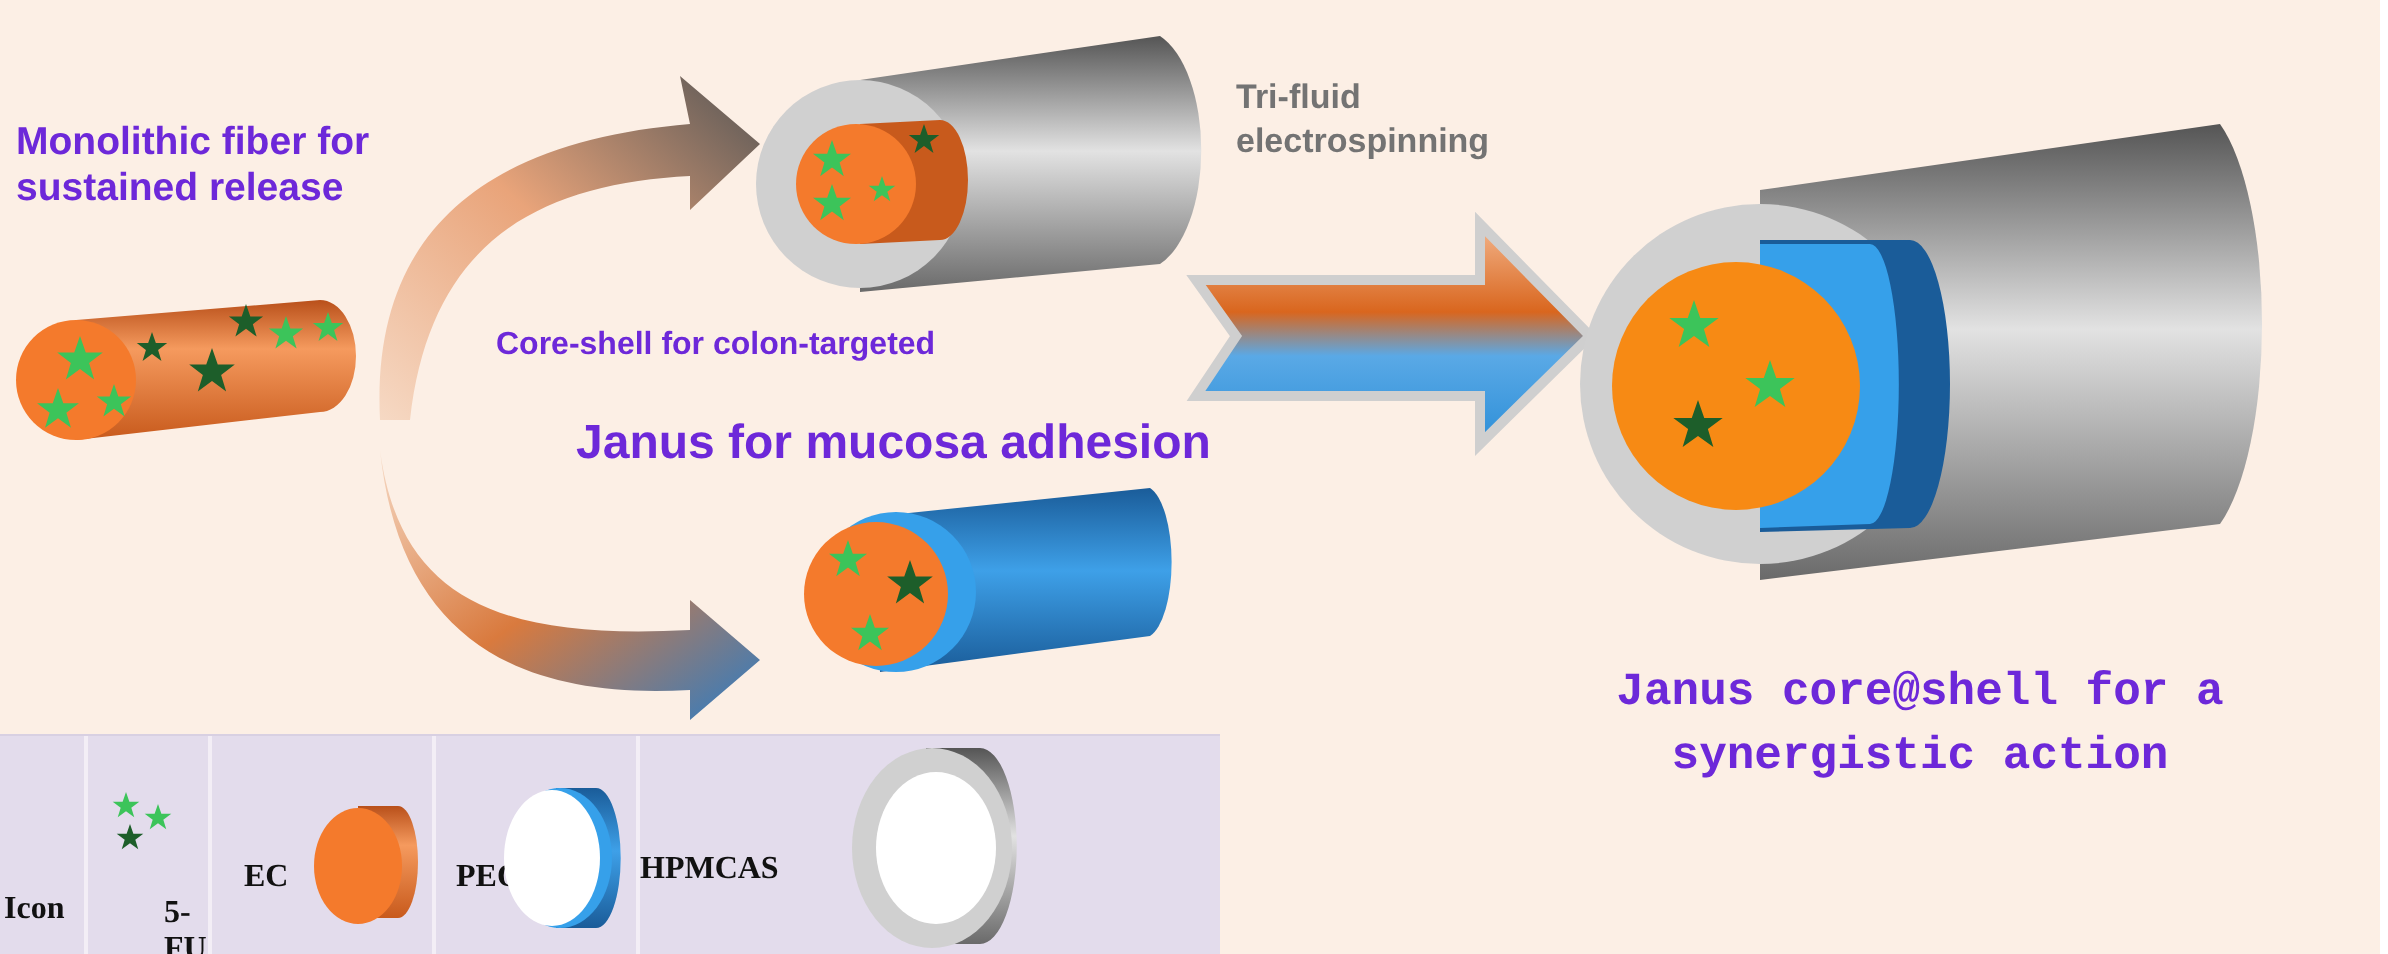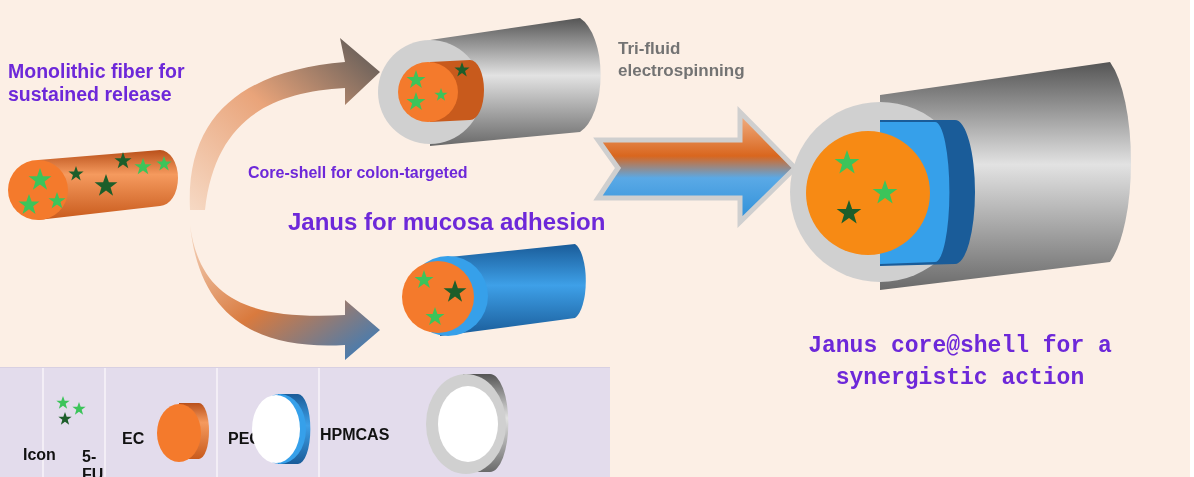--- a/index.html
+++ b/index.html
@@ -7,21 +7,21 @@
   .bg { position: absolute; left: 0; top: 0; width: 1190px; height: 477px; background: #fcefe5; }
   .txt { position: absolute; font-weight: bold; color: #6d28d9; font-family: "Liberation Sans", sans-serif; }
   #t-mono { left: 8px; top: 60px; font-size: 19.5px; line-height: 23px; width: 190px; }
   #t-cs { left: 248px; top: 164px; font-size: 16px; }
   #t-janus { left: 288px; top: 208px; font-size: 24px; }
   #t-tri { left: 618px; top: 38px; font-size: 17px; color: #737373; text-align: left; width: 140px; line-height: 22px; }
   #t-final { left: 780px; top: 330px; font-size: 23px; text-align: center; width: 360px; line-height: 32px; font-family: Liberation Mono, monospace; }
   svg.main { position: absolute; left: 0; top: 0; }
   .legend { position: absolute; left: 0; top: 367px; width: 610px; height: 110px; background: #e3dcec; border-top: 1px solid #d8d0e2; }
   .cell { position: absolute; top: 0; height: 110px; border-right: 2px solid #f3eef6; }
-  .lg-label { position: absolute; font-weight: bold; color: #111; font-size: 16px; font-family: Liberation Sans, sans-serif; }
+  .lg-label { position: absolute; font-weight: bold; color: #111; font-size: 16px; font-family: Liberation Serif, serif; }
 </style>
 </head>
 <body>
 
 <div class="bg"></div>
 
 <svg class="main" width="1194" height="477">
   <defs>
     <linearGradient id="orangeBody" x1="0" y1="0" x2="0" y2="1">
       <stop offset="0" stop-color="#b9501a"></stop>
@@ -110,21 +110,21 @@
 </svg>
 
 <div id="t-mono" class="txt">Monolithic fiber for sustained release</div>
 <div id="t-cs" class="txt">Core-shell for colon-targeted</div>
 <div id="t-janus" class="txt">Janus for mucosa adhesion</div>
 <div id="t-tri" class="txt">Tri-fluid electrospinning</div>
 <div id="t-final" class="txt">Janus core@shell for a synergistic action</div>
 
 <div class="legend">
   <div class="cell" style="left:0;width:42px;">
-    <span class="lg-label" style="left:23px;top:78px;">Icon</span>
+    <span class="lg-label" style="left:2px;top:78px;">Icon</span>
   </div>
   <div class="cell" style="left:44px;width:60px;">
     <svg width="60" height="70" style="position:absolute;left:0;top:20px;">
       <use href="#star" x="12" y="8" width="14" height="14" fill="#3cc45a"></use>
       <use href="#star" x="28" y="14" width="14" height="14" fill="#3cc45a"></use>
       <use href="#star" x="14" y="24" width="14" height="14" fill="#1d5e2a"></use>
     </svg>
     <span class="lg-label" style="left:10px;top:80px;margin-left:28px;">5-FU</span>
   </div>
   <div class="cell" style="left:106px;width:110px;">

